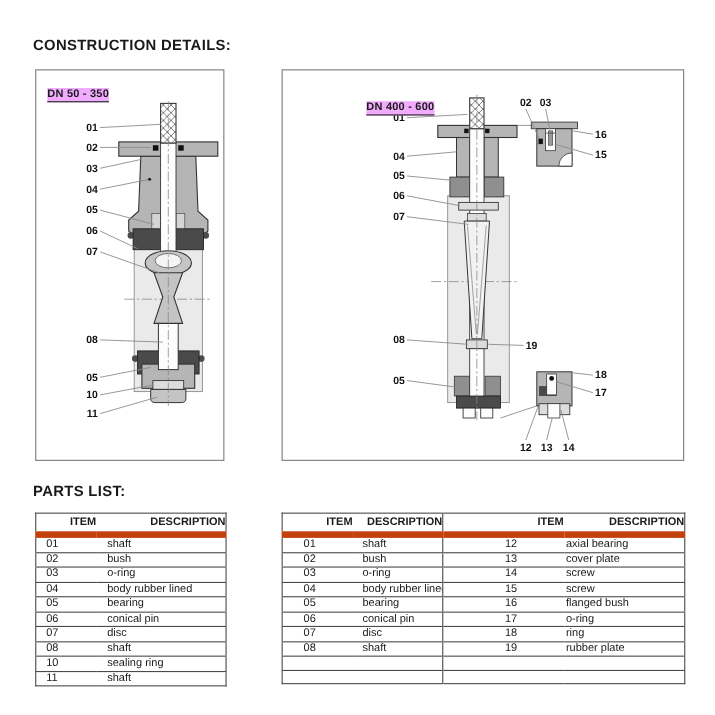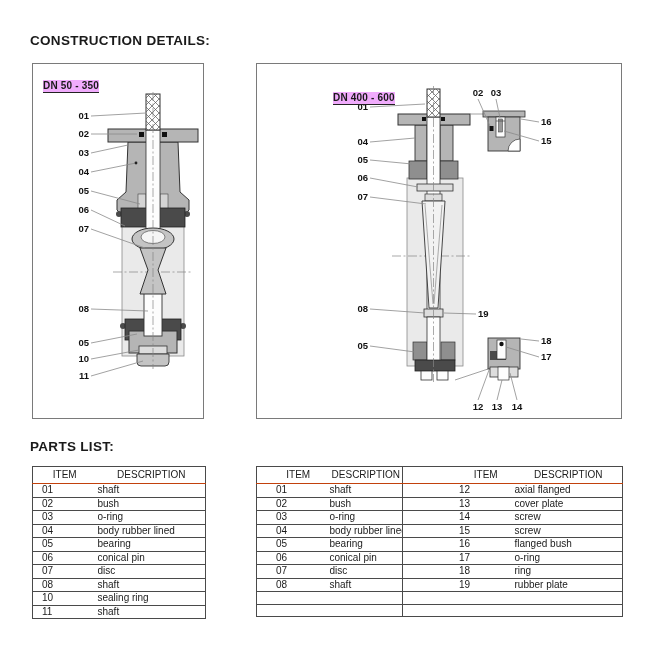--- a/index.html
+++ b/index.html
@@ -20,21 +20,21 @@
   .diagram-box svg { position:absolute; left:0; top:0; }
 
   svg text { font-family:"Liberation Sans",sans-serif; font-size:9.5px; font-weight:bold; fill:#111; }
   .leader { stroke:#8a8a8a; stroke-width:.8; fill:none; }
   .cl { stroke:#858585; stroke-width:.7; fill:none; stroke-dasharray:9 2.5 2 2.5; }
 
   table { position:absolute; border-collapse:collapse; table-layout:fixed; font-size:10px; background:#fff;
           border:1px solid #4a4a4a; }
   #table-left  { left:32px;  top:466px; width:173px; }
   #table-right { left:256px; top:466px; width:366px; }
-  th { text-align:center; font-weight:normal; height:16px; line-height:16px; border-bottom:1px solid #c2410c; }
+  th { text-align:right; font-weight:bold; height:16px; line-height:16px; border-bottom:6px solid #c2410c; }
   td { height:12.5px; line-height:12.5px; border-top:1px solid #4a4a4a; white-space:nowrap; overflow:hidden; }
   #table-left th:first-child,  #table-left td:first-child  { padding-left:9px; }
   #table-left th:last-child,   #table-left td:last-child   { padding-left:10px; }
   #table-right .c1 { padding-left:19px; }
   #table-right .c2 { padding-left:9px;  border-right:1px solid #4a4a4a; }
   #table-right .c3 { padding-left:56px; }
   #table-right .c4 { padding-left:2px; }
 </style>
 </head>
 <body>
@@ -284,21 +284,21 @@
         <th class="c2">DESCRIPTION</th>
         <th class="c3">ITEM</th>
         <th class="c4">DESCRIPTION</th>
       </tr>
     </thead>
     <tbody>
       <tr>
           <td class="c1">01</td>
           <td class="c2">shaft</td>
           <td class="c3">12</td>
-          <td class="c4">axial flanged</td>
+          <td class="c4">axial bearing</td>
         </tr>
       <tr>
           <td class="c1">02</td>
           <td class="c2">bush</td>
           <td class="c3">13</td>
           <td class="c4">cover plate</td>
         </tr>
       <tr>
           <td class="c1">03</td>
           <td class="c2">o-ring</td>

